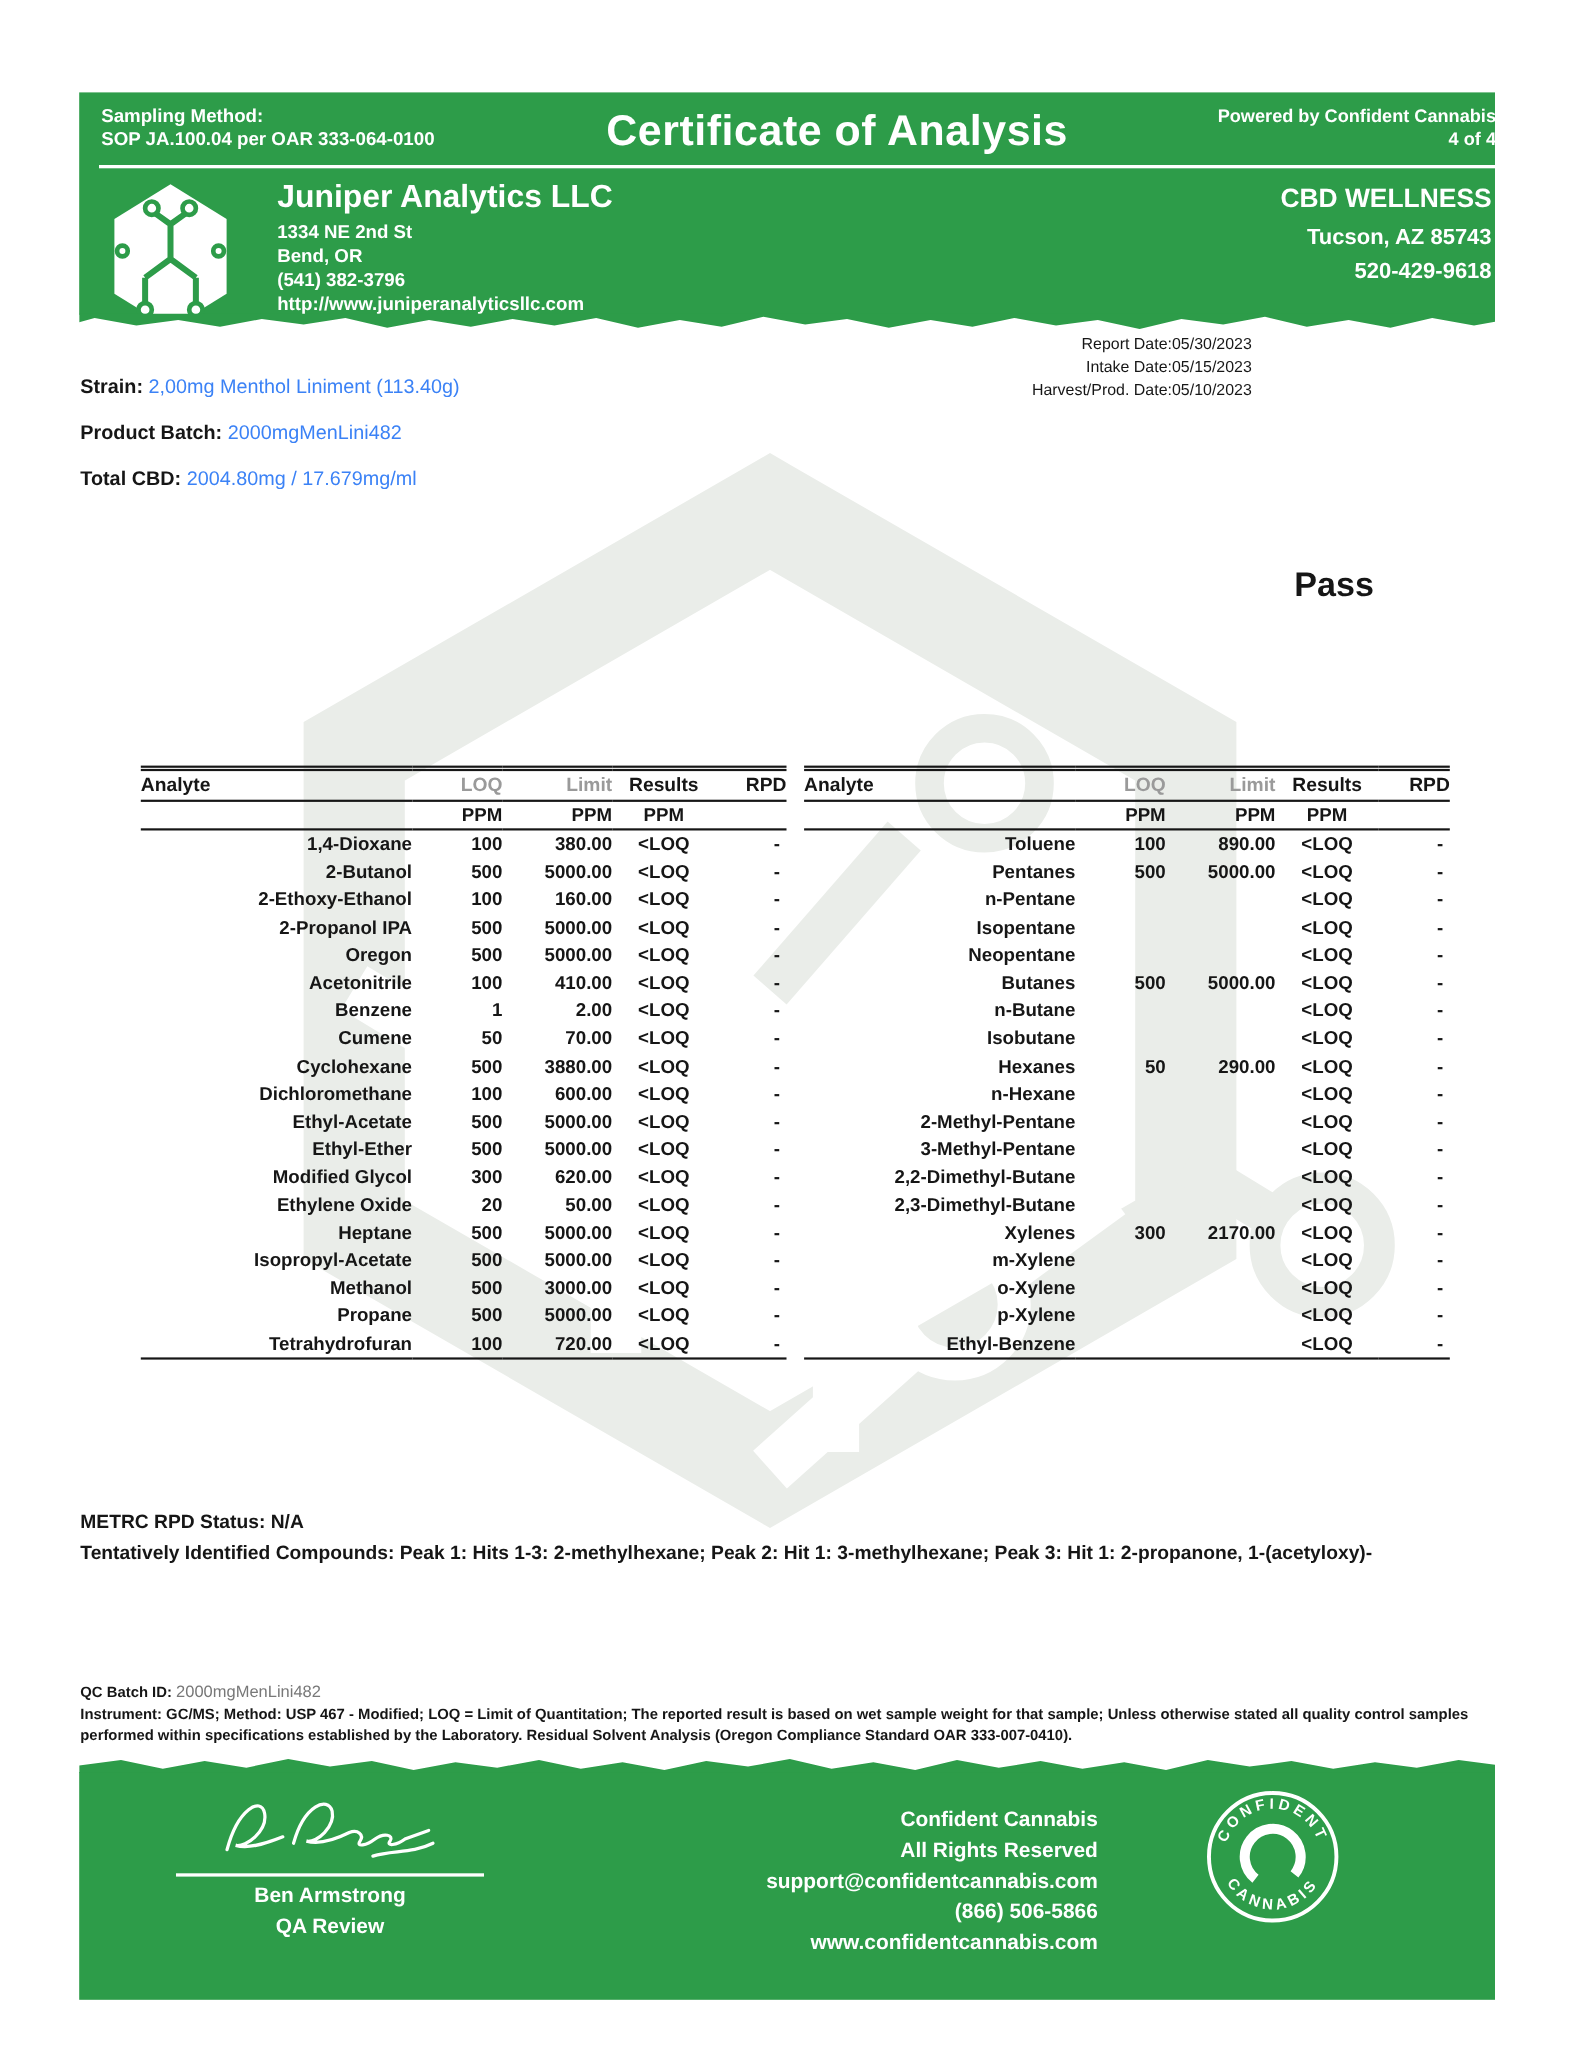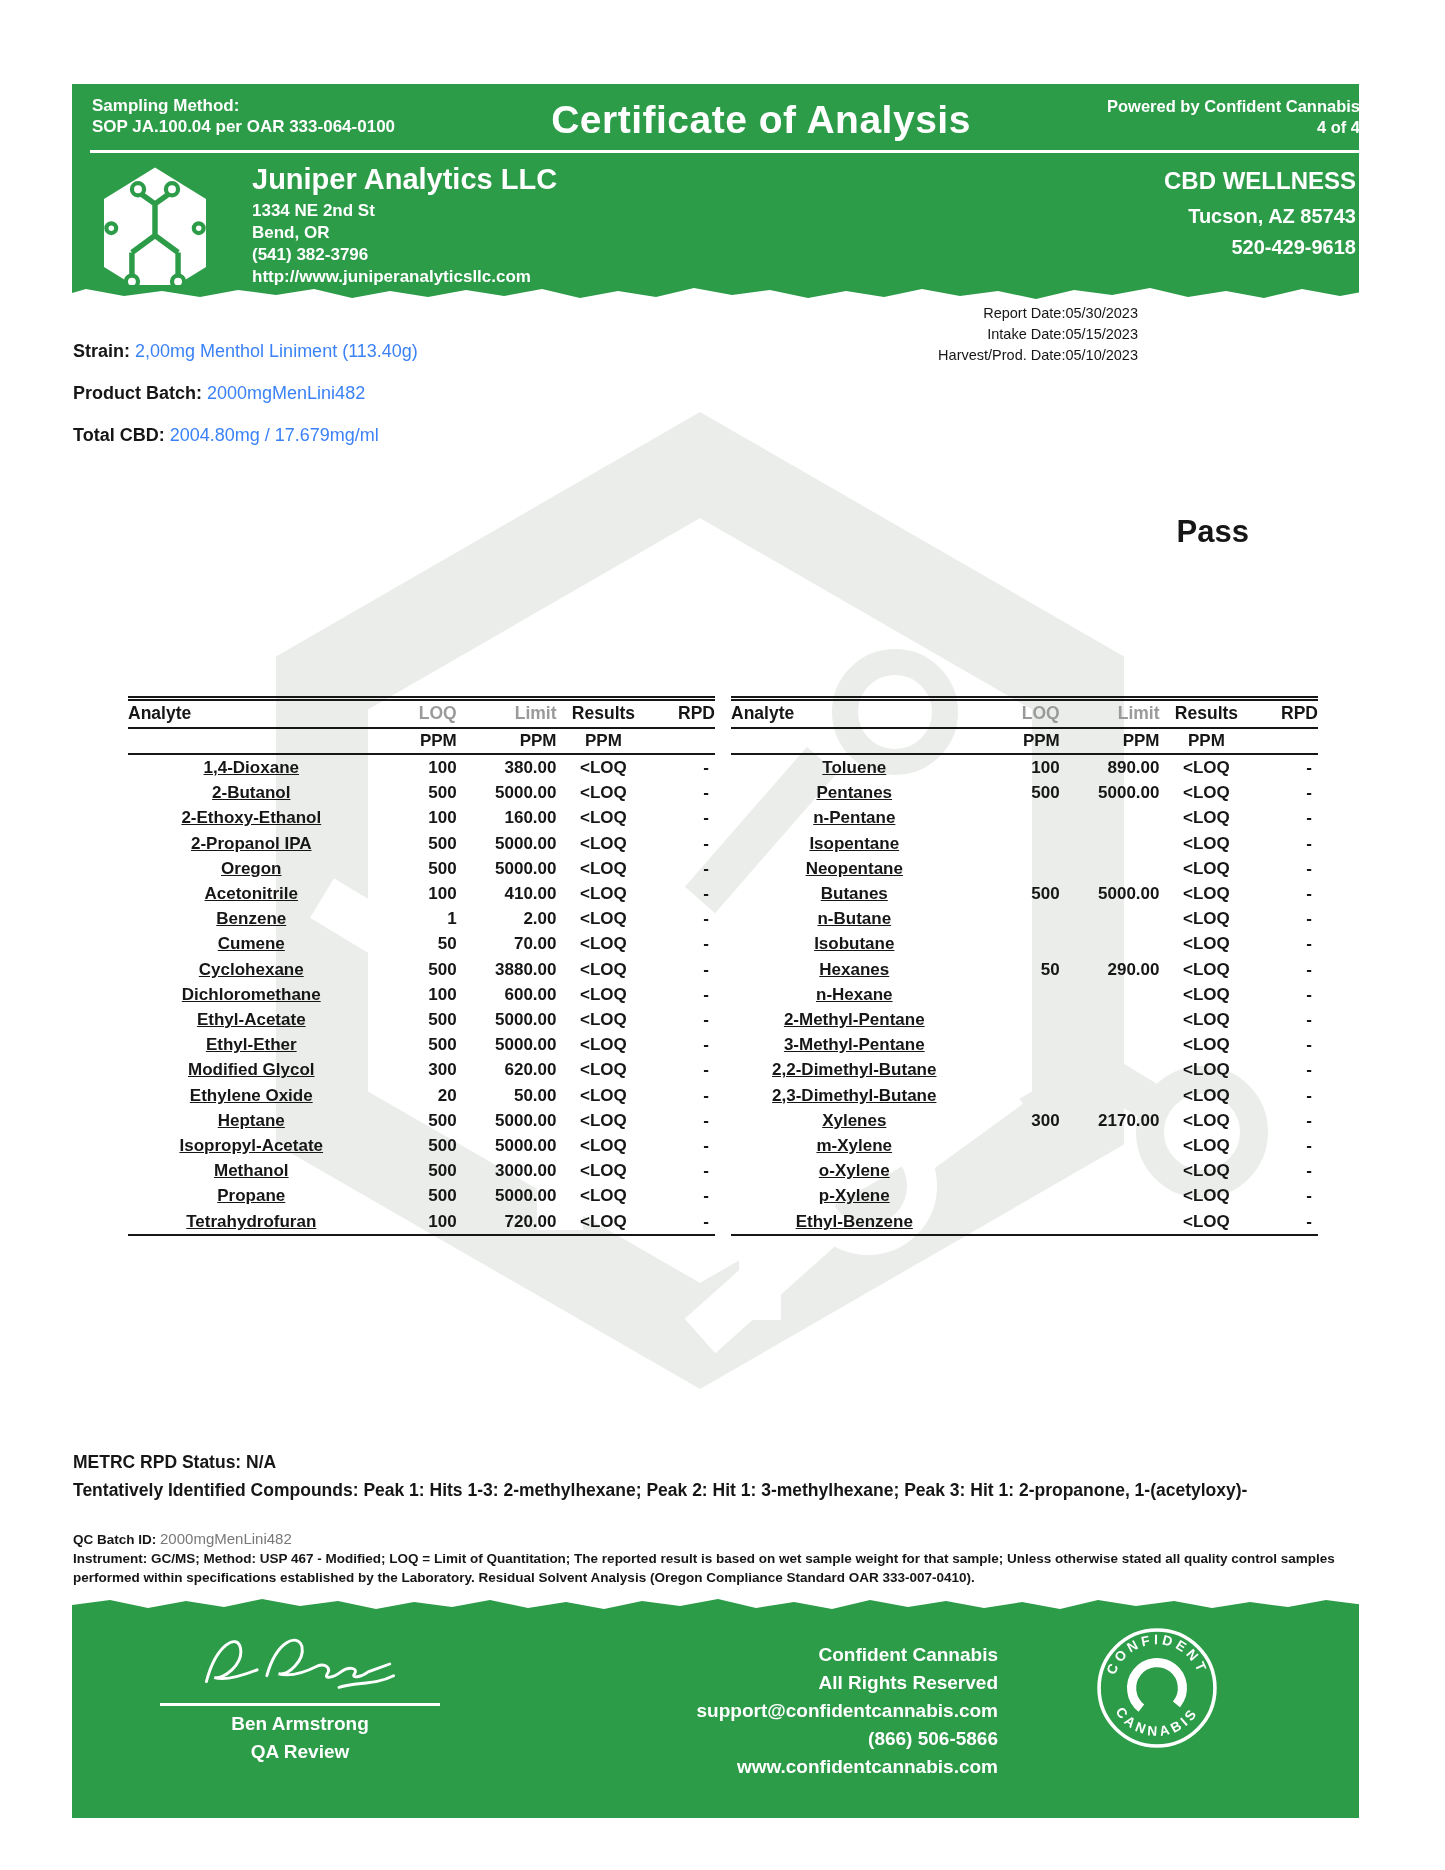--- a/index.html
+++ b/index.html
@@ -50,31 +50,31 @@
   table.results{border-collapse:collapse;width:587px;table-layout:fixed;font-size:17px;font-weight:600;}
   table.results col.c1{width:42%}table.results col.c2{width:14%}
   table.results col.c3{width:17%}table.results col.c4{width:16%}table.results col.c5{width:11%}
   table.results th{border-top:5px double #161616;border-bottom:2.5px solid #161616;
                    font-size:17.5px;padding:2px 0 3px 0;}
   th.h-analyte{text-align:left;color:#161616;}
   th.h-loq,th.h-limit{text-align:right;color:#9a9a9a;}
   th.h-results{text-align:center;color:#161616;}
   th.h-rpd{text-align:right;color:#161616;}
   table.results td{padding:0;line-height:25.2px;white-space:nowrap;}
-  table.results td:nth-child(1){text-align:center;text-decoration:underline;}
+  table.results td:nth-child(1){text-align:right;}
   table.results td:nth-child(2){text-align:right;}
   table.results td:nth-child(3){text-align:right;}
   table.results td:nth-child(4){text-align:center;}
   table.results td:nth-child(5){text-align:right;padding-right:6px;}
   tr.units td{line-height:24px;font-weight:700;}
   tr.grp td{font-weight:800;}
   table.results tbody tr:last-child td{border-bottom:2.5px solid #161616;}
 
   
-  .notes{position:absolute;left:73px;top:1452px;width:1300px;z-index:1;}
+  .notes{position:absolute;left:73px;top:1373px;width:1300px;z-index:1;}
   .metrc{font-size:17.5px;font-weight:700;}
   .tic{font-size:17.5px;font-weight:700;margin-top:7px;}
   .qc{position:absolute;left:73px;top:1530px;width:1302px;z-index:1;}
   .qc-line{font-size:13.5px;font-weight:700;}
   .qc-line .qc-val{font-size:15px;font-weight:400;color:#787878;}
   .disclaimer{font-size:13.5px;font-weight:700;line-height:1.4;margin-top:3px;}
 
   
   .sig-block{position:absolute;left:78px;top:14px;width:300px;text-align:center;color:#fff;}
   .sig-svg{width:220px;height:78px;margin:0 auto;}

